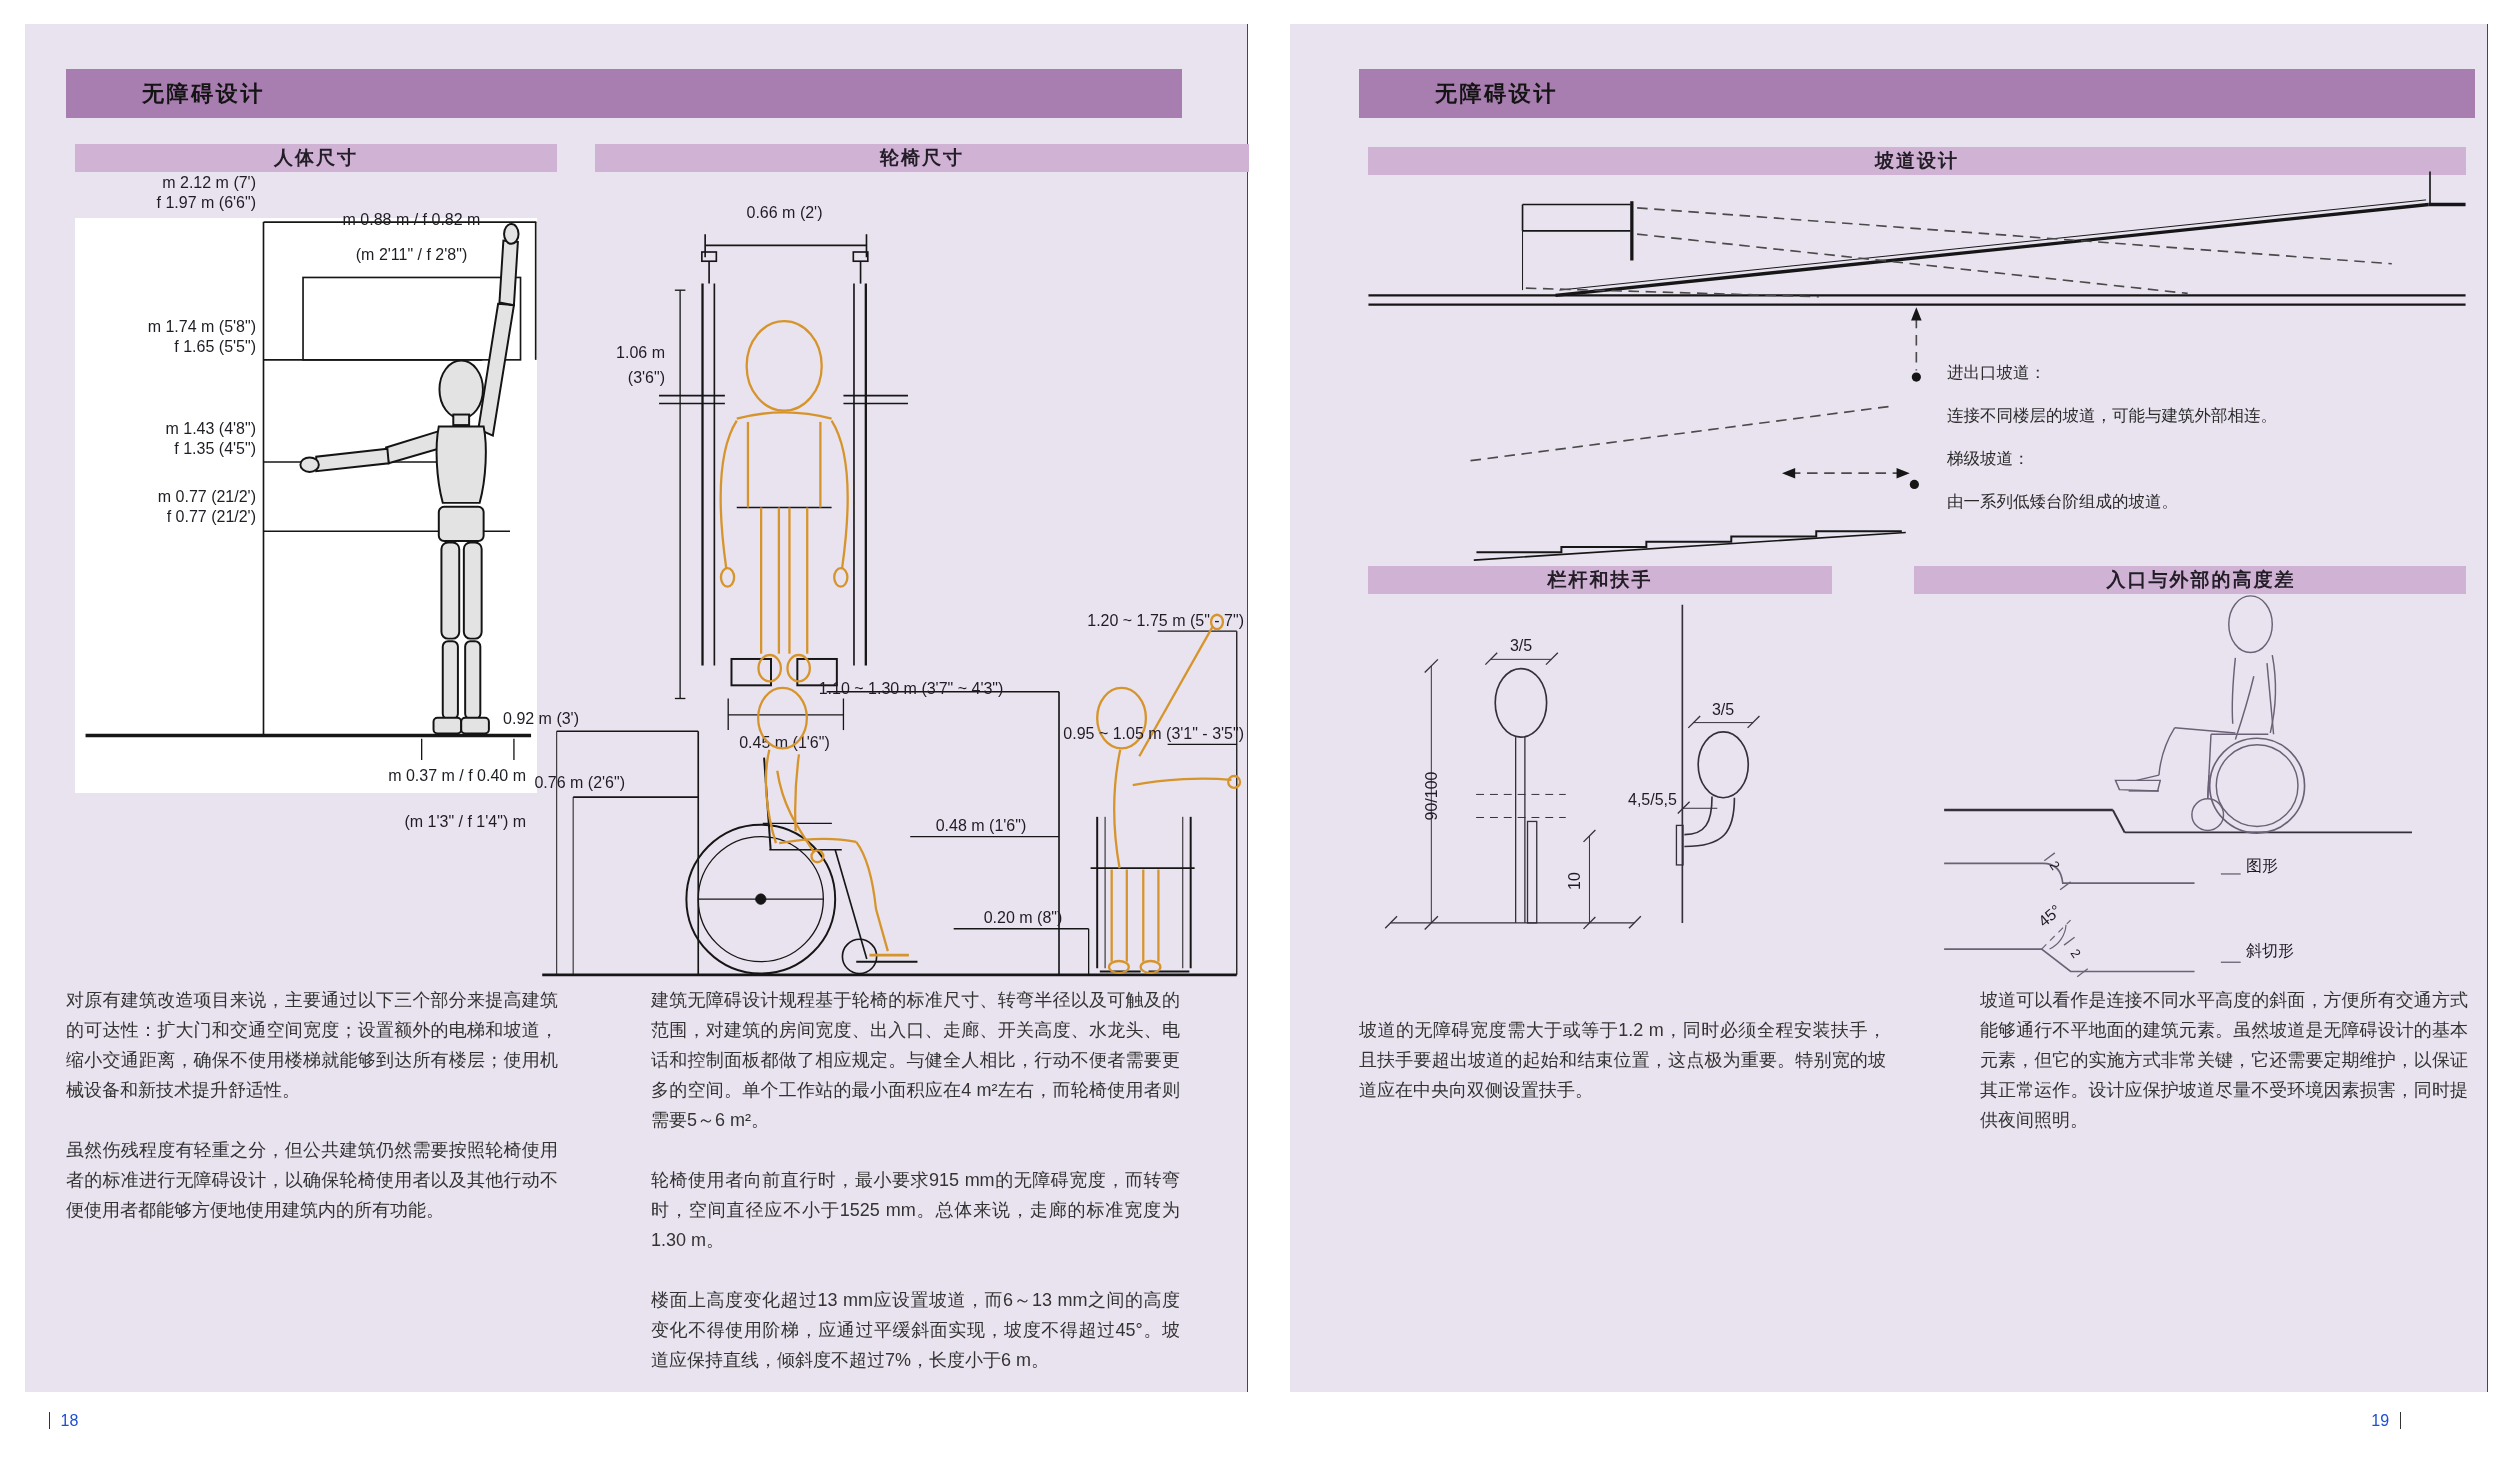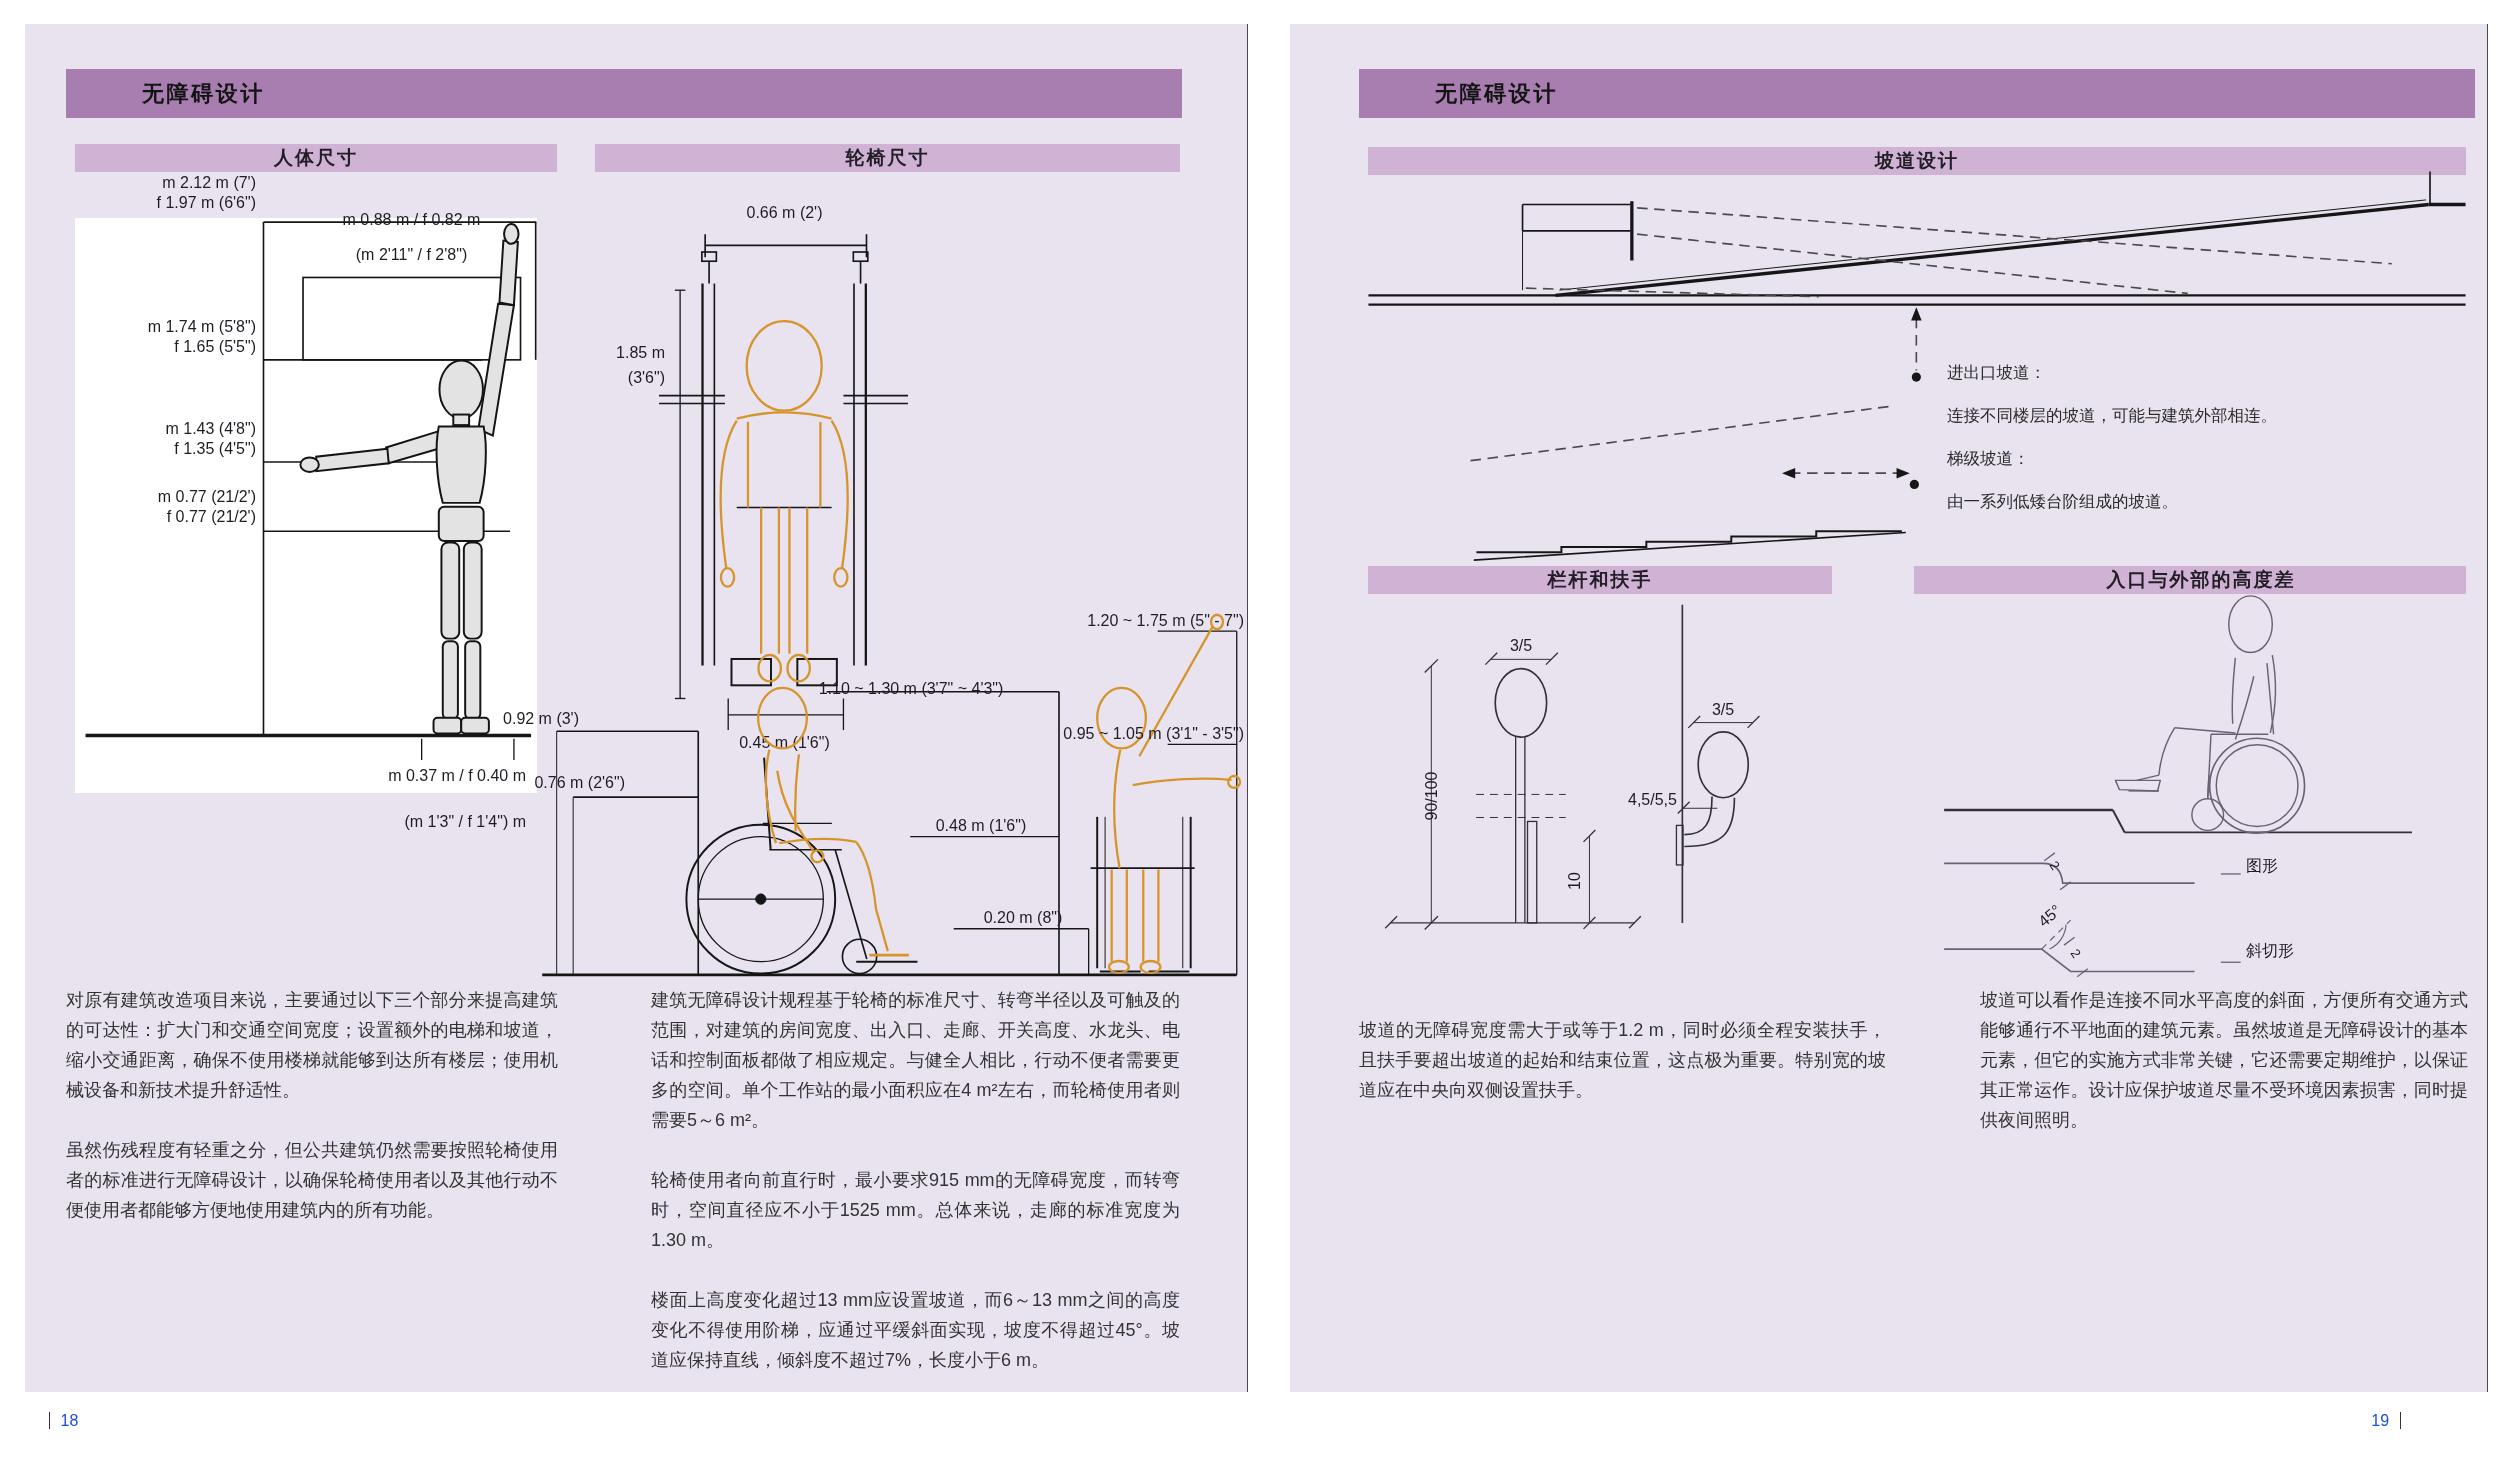--- a/index.html
+++ b/index.html
@@ -46,21 +46,21 @@
 </style>
 </head>
 <body>
 
 <div class="page" id="left-page">
  <div class="page-inner">
   <div class="header-bar">
     <div class="header-title">无障碍设计</div>
   </div>
   <div class="sub-bar" style="left:50px;top:120px;width:482px;">人体尺寸</div>
-  <div class="sub-bar" style="left:570px;top:120px;width:585px;">轮椅尺寸</div>
+  <div class="sub-bar" style="left:570px;top:120px;width:654px;">轮椅尺寸</div>
 
   <div class="white-box" style="left:50px;top:194px;width:462px;height:575px;"></div>
 
   <svg style="left:50px;top:194px;" width="462" height="575" viewBox="0 0 701 872">
     <g stroke="#161616" stroke-width="2.5" fill="none">
       <line x1="286" y1="6" x2="700" y2="6"></line>
       <line x1="699" y1="6" x2="699" y2="215"></line>
       <line x1="286" y1="6" x2="286" y2="785"></line>
       <line x1="286" y1="215" x2="618" y2="215"></line>
       <line x1="286" y1="370" x2="600" y2="370"></line>
@@ -149,21 +149,21 @@
       <path d="M295,340 L295,470"></path>
       <path d="M205,470 L205,692"></path>
           <path d="M232,470 L232,692"></path>
       <path d="M248,470 L248,692"></path>
           <path d="M275,470 L275,692"></path>
       <ellipse cx="218" cy="714" rx="17" ry="20"></ellipse>
       <ellipse cx="262" cy="714" rx="17" ry="20"></ellipse>
     </g>
   </svg>
   <div class="dim c" style="left:667px;top:179px;width:185px;">0.66 m (2')</div>
-  <div class="dim r" style="left:561px;top:319px;width:79px;">1.85 m</div>
+  <div class="dim r" style="left:561px;top:319px;width:79px;">1.06 m</div>
   <div class="dim r" style="left:561px;top:344px;width:79px;">(3'6")</div>
   <div class="dim c" style="left:667px;top:709px;width:185px;">0.45 m (1'6")</div>
 
   <svg style="left:507px;top:569px;" width="713" height="395" viewBox="0 0 1082 600">
     <g stroke="#161616" fill="none">
       <line x1="15" y1="580" x2="1070" y2="580" stroke-width="4"></line>
 
       <line x1="37" y1="210" x2="252" y2="210" stroke-width="2.5"></line>
       <line x1="252" y1="210" x2="252" y2="580" stroke-width="2.5"></line>
       <line x1="62" y1="310" x2="252" y2="310" stroke-width="2.5"></line>

